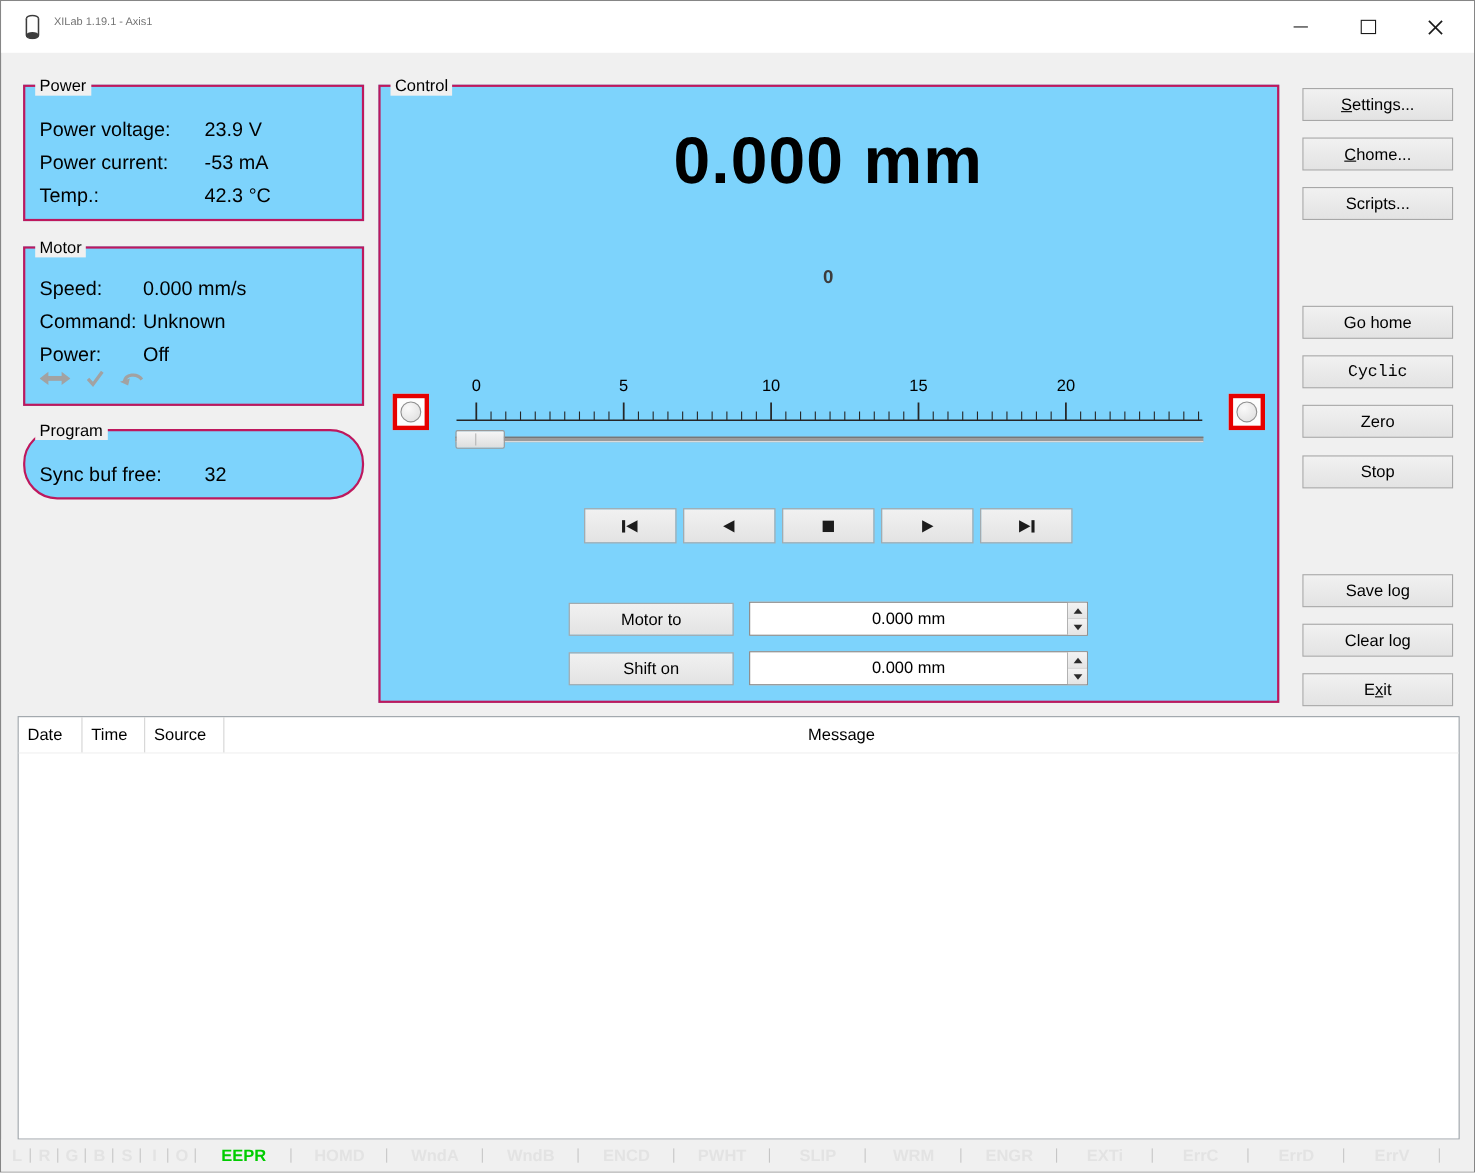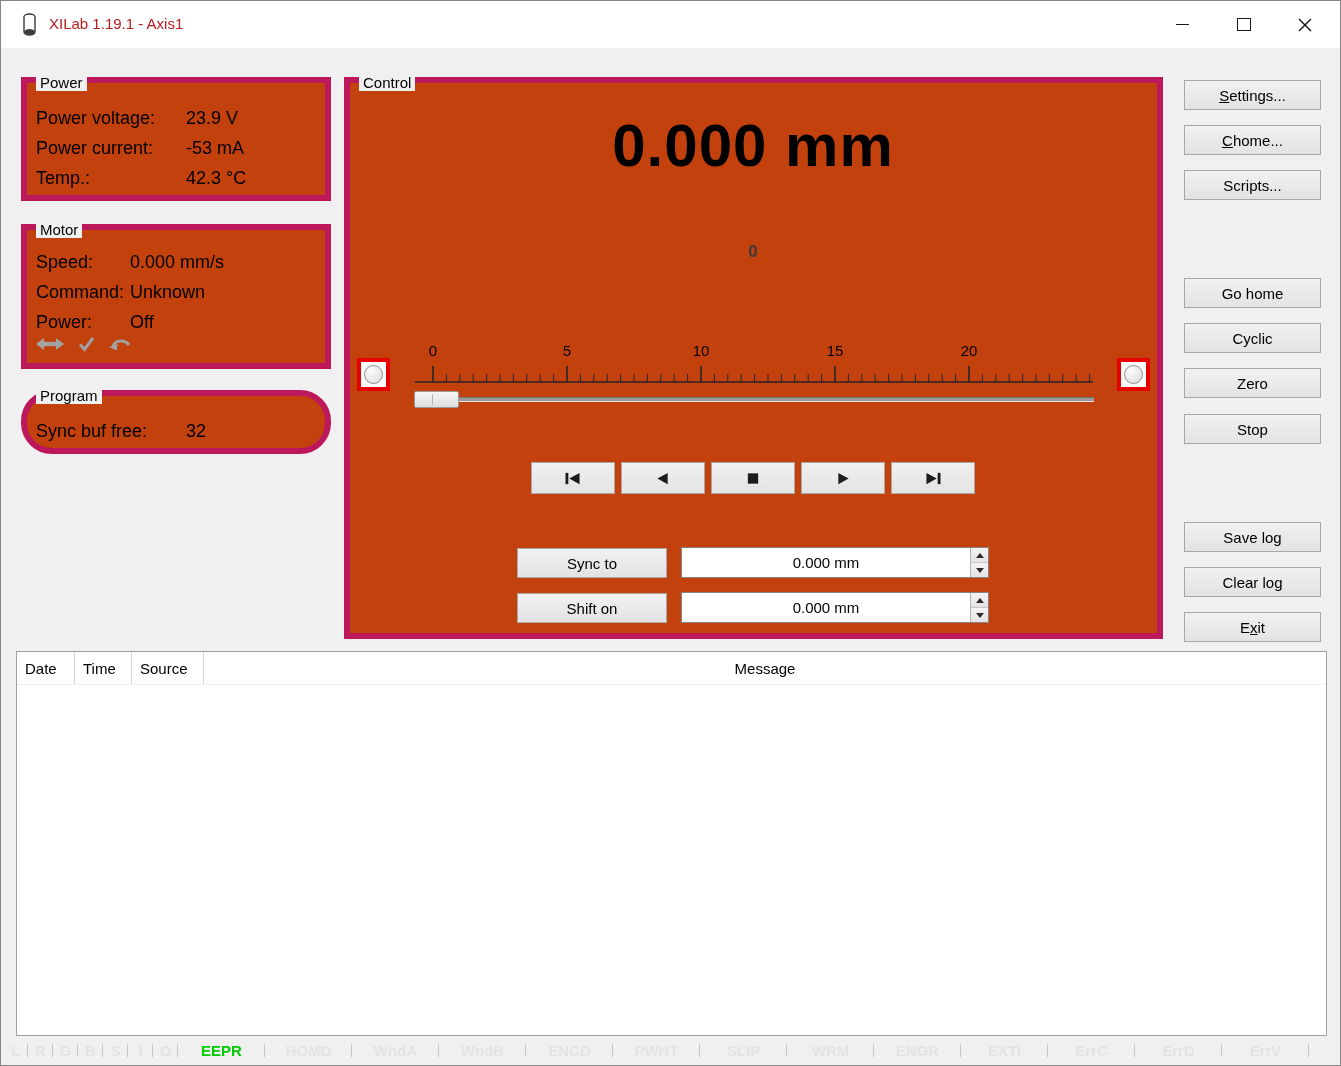--- a/index.html
+++ b/index.html
@@ -2,28 +2,28 @@
 <html><head>
 <meta charset="utf-8">
 <style>
   html,body{margin:0;padding:0;background:#d8d8d8;font-family:"Liberation Sans",sans-serif;}
   *{box-sizing:border-box;}
   .window{position:relative;width:1341px;height:1066px;background:#f0f0f0;border:1px solid #868686;overflow:hidden;}
 
   
   .titlebar{position:absolute;left:0;top:0;width:100%;height:47px;background:#ffffff;}
   .app-icon{position:absolute;left:21px;top:12px;width:15px;height:23px;}
-  .title-text{position:absolute;left:48px;top:14px;font-size:15px;color:#b91c1c;}
+  .title-text{position:absolute;left:48px;top:14px;font-size:10px;color:#737373;}
   .cap-btn{position:absolute;top:0;width:47px;height:47px;display:flex;align-items:center;justify-content:center;}
   .cap-min{right:134px}.cap-max{right:73px}.cap-close{right:12px}
   .glyph-min{width:13px;height:0;border-top:1.6px solid #1a1a1a;}
   .glyph-max{width:14px;height:13px;border:1.6px solid #1a1a1a;background:transparent;}
 
   
-  .groupbox{position:absolute;border:6px solid #be185d;background:#c2410c;text-align:center;}
+  .groupbox{position:absolute;border:2px solid #be185d;background:#7dd3fc;text-align:center;}
   .groupbox .gb-title{position:absolute;top:-9px;left:9px;background:#f0f0f0;padding:0 4px;font-size:15px;color:#000;}
   .info-row{position:absolute;font-size:18px;color:#000;white-space:nowrap;}
 
   
   .pos-display{position:absolute;left:343px;top:110px;width:818px;text-align:center;font-size:60px;font-weight:bold;color:#000;letter-spacing:1px;}
   .enc-display{position:absolute;left:343px;top:241px;width:818px;text-align:center;font-size:17px;font-weight:bold;color:#3c3c3c;}
 
   .limit-box{position:absolute;top:357px;width:33px;height:33px;background:#fdfdfd;border:4px solid #e60000;display:flex;align-items:center;justify-content:center;}
   .limit-lamp{width:19px;height:19px;border-radius:50%;border:1.5px solid #8e8e8e;background:radial-gradient(circle at 35% 30%,#fafafa,#dcdcdc);}
 
@@ -239,21 +239,21 @@
       </svg>
   </div>
   <div class="btn nav-btn" style="left:890px;">
     <svg viewBox="0 0 20 16">
         <polygon points="3,2 3,14 14,8"></polygon>
         <rect x="15" y="2" width="3" height="12"></rect>
       </svg>
   </div>
 
   <div class="btn" style="left:516px;top:547px;width:150px;height:30px;">
-    <span>Sync to</span>
+    <span>Motor to</span>
   </div>
   <div class="spin-field" style="top:546px;">
     <span class="spin-text">0.000 mm</span>
     <span class="spin-btns">
       <span class="spin-half up">
           <i class="tri-up"></i>
         </span>
       <span class="spin-half">
           <i class="tri-dn"></i>
         </span>
@@ -279,21 +279,21 @@
   </div>
   <div class="btn side-btn" style="top:124px;">
     <span><span></span><span class="mn">C</span><span>home...</span></span>
   </div>
   <div class="btn side-btn" style="top:169px;">
     <span><span>Scripts...</span><span class="mn"></span><span></span></span>
   </div>
   <div class="btn side-btn" style="top:277px;">
     <span><span>Go home</span><span class="mn"></span><span></span></span>
   </div>
-  <div class="btn side-btn" style="top:322px;">
+  <div class="btn side-btn" style="top:322px;font-family:Liberation Mono, monospace;">
     <span><span>Cyclic</span><span class="mn"></span><span></span></span>
   </div>
   <div class="btn side-btn" style="top:367px;">
     <span><span>Zero</span><span class="mn"></span><span></span></span>
   </div>
   <div class="btn side-btn" style="top:413px;">
     <span><span>Stop</span><span class="mn"></span><span></span></span>
   </div>
   <div class="btn side-btn" style="top:521px;">
     <span><span>Save log</span><span class="mn"></span><span></span></span>

